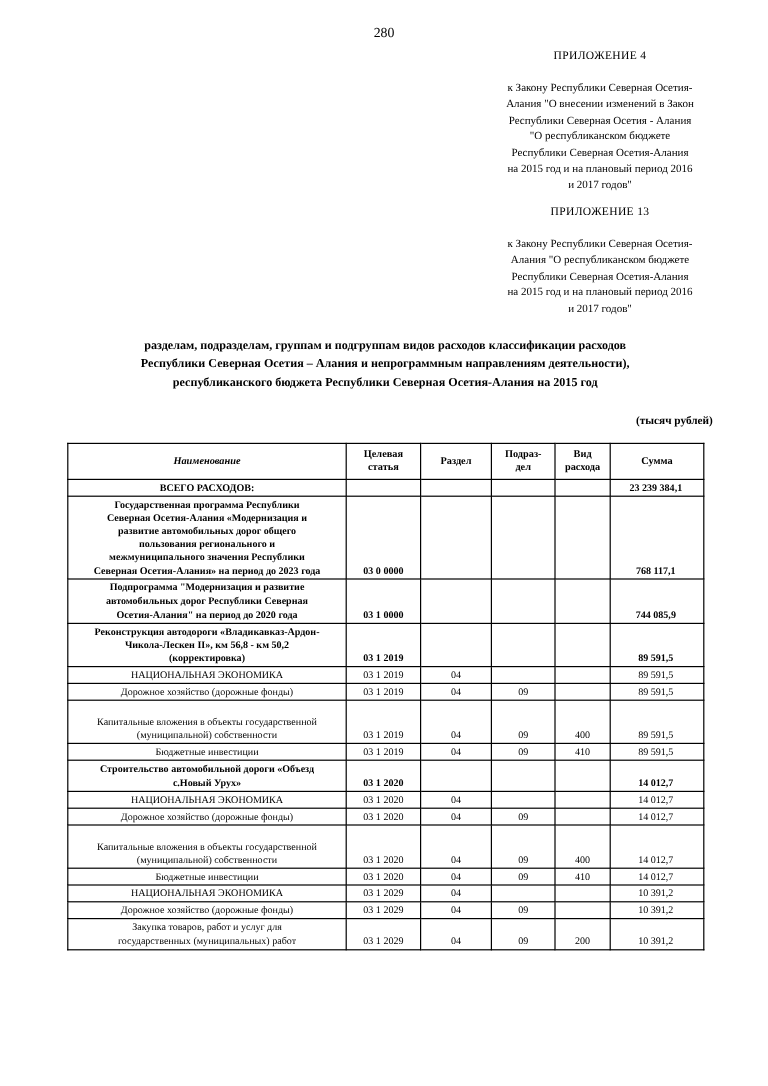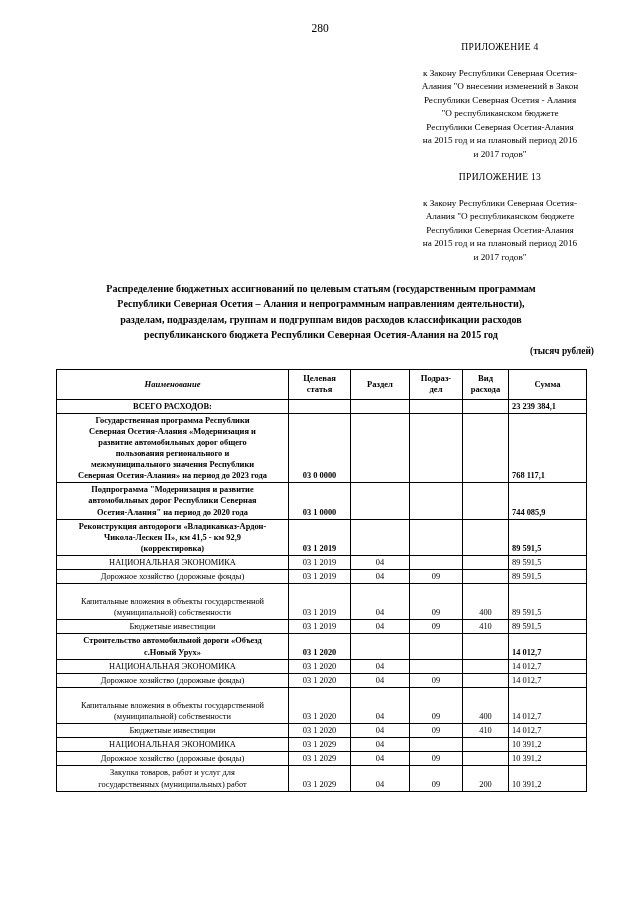--- a/index.html
+++ b/index.html
@@ -103,21 +103,21 @@
 
   col.c-name  { width: 232px; }
   col.c-stat  { width: 62px; }
   col.c-razd  { width: 59px; }
   col.c-podr  { width: 53px; }
   col.c-vid   { width: 46px; }
   col.c-sum   { width: 78px; }
 
   td.name  { text-align: center;  }
   td.code  { text-align: center; }
-  td.num   { text-align: left; padding-right: 5px; }
+  td.num   { text-align: center; padding-right: 5px; }
 
   tr.bold td { font-weight: bold; }
 
   .cell-line { display: block; }
 
   
   .budget-table td:first-child { border-left-width: 1.1px; }
   .budget-table td:last-child  { border-right-width: 1.1px; }
   .budget-table th:first-child { border-left-width: 1.1px; font-style: italic; }
   .budget-table th:last-child  { border-right-width: 1.1px; }
@@ -148,23 +148,22 @@
     <div class="appendix-body">
       <span class="appendix-line">к Закону Республики Северная Осетия-</span>
       <span class="appendix-line">Алания "О республиканском бюджете</span>
       <span class="appendix-line">Республики Северная Осетия-Алания</span>
       <span class="appendix-line">на 2015 год и на плановый период 2016</span>
       <span class="appendix-line">и 2017 годов"</span>
     </div>
   </div>
 
   <div class="doc-title">
-    <span class="tline">Распределение бюджетных ассигнований по целевым статьям (государственным программам</span>
+    <span class="tline">разделам, подразделам, группам и подгруппам видов расходов классификации расходов</span>
     <span class="tline">Республики Северная Осетия – Алания и непрограммным направлениям деятельности),</span>
-    <span class="tline">разделам, подразделам, группам и подгруппам видов расходов классификации расходов</span>
     <span class="tline">республиканского бюджета Республики Северная Осетия-Алания на 2015 год</span>
   </div>
 
   <div class="units-note">(тысяч рублей)</div>
 
   <table class="budget-table">
     <colgroup>
       <col class="c-name">
         <col class="c-stat">
         <col class="c-razd">
@@ -225,21 +224,21 @@
           </td>
           <td class="code">03 1 0000</td>
           <td class="code">&nbsp;</td>
           <td class="code">&nbsp;</td>
           <td class="code">&nbsp;</td>
           <td class="num">744 085,9</td>
         </tr>
         <tr class="bold">
           <td class="name">
             <span class="cell-line">Реконструкция автодороги «Владикавказ-Ардон-</span>
-            <span class="cell-line">Чикола-Лескен II», км 41,5 - км 92,9</span>
+            <span class="cell-line">Чикола-Лескен II», км 56,8 - км 50,2</span>
             <span class="cell-line">(корректировка)</span>
           </td>
           <td class="code">03 1 2019</td>
           <td class="code">&nbsp;</td>
           <td class="code">&nbsp;</td>
           <td class="code">&nbsp;</td>
           <td class="num">89 591,5</td>
         </tr>
         <tr>
           <td class="name">

